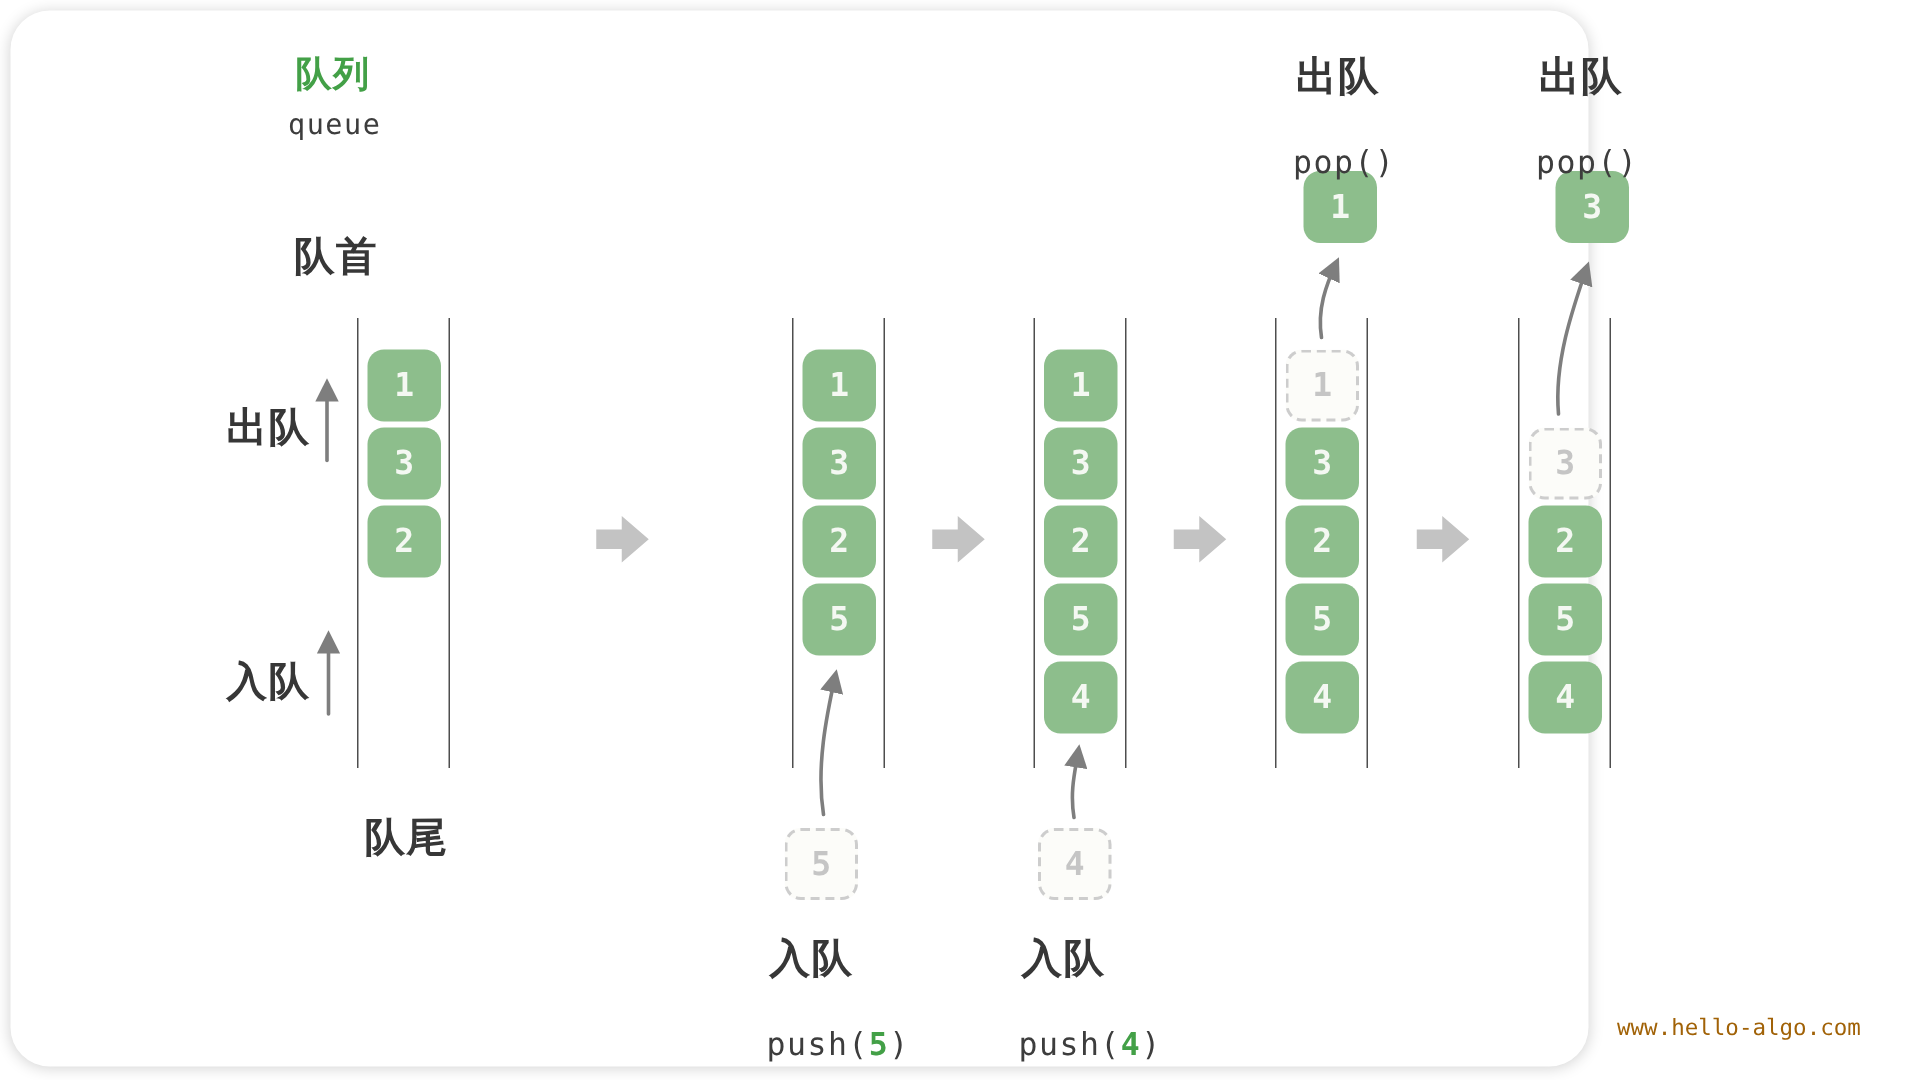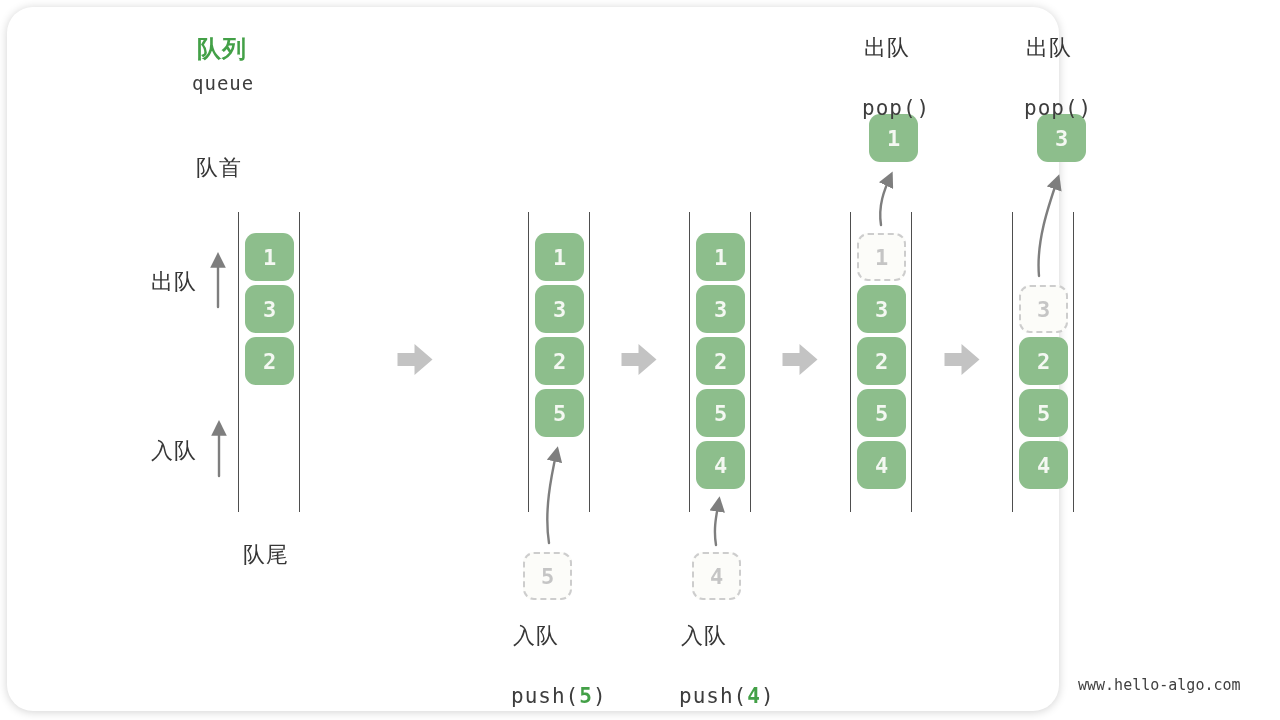--- a/index.html
+++ b/index.html
@@ -8,40 +8,40 @@
   .card {
     position: absolute; left: 7px; top: 7px; width: 1052px; height: 704px;
     background: #ffffff; border-radius: 26px;
     box-shadow: 0 1px 10px rgba(0,0,0,0.18);
   }
   .stage { position: absolute; left: -7px; top: -7px; width: 1280px; height: 720px; }
   .abs { position: absolute; }
 
   .title-zh { font-size: 24px; font-weight: 700; color: #43a047; letter-spacing: 1px; }
   .title-en { font-size: 19px; color: #3d3d3d; font-family: "DejaVu Sans Mono", monospace; letter-spacing: 1px; }
-  .zh-label { font-size: 22px; font-weight: 400; color: #373737; letter-spacing: 1px; white-space: nowrap; text-align: right; }
+  .zh-label { font-size: 27px; font-weight: 700; color: #373737; letter-spacing: 1px; white-space: nowrap; text-align: right; }
   .code { font-size: 21px; color: #3d3d3d; font-family: "DejaVu Sans Mono", monospace; letter-spacing: 1px; white-space: nowrap; margin-top: 28px; }
   .code .num { color: #43a047; font-weight: 700; }
 
   .channel {
     position: absolute; top: 212px; height: 300px; width: 62px;
     border-left: 1.5px solid #4e4e4e; border-right: 1.5px solid #4e4e4e;
   }
   .qbox {
     position: absolute; width: 49px; height: 48px; border-radius: 11px;
     background: #8dbe8c; color: #f4f8f2;
     font-family: "DejaVu Sans Mono", monospace; font-weight: 700; font-size: 22px;
     display: flex; align-items: center; justify-content: center;
   }
   .qbox.ghost {
     background: #fcfcf9; border: 2px dashed #cdcdcd; color: #c5c5c5;
   }
   .overlay { position: absolute; left: 0; top: 0; width: 1280px; height: 720px; pointer-events: none; }
   .block-arrow { position: absolute; width: 37px; height: 35px; }
-  .watermark { font-size: 15px; color: #404040; font-family: "DejaVu Sans Mono", monospace; }
+  .watermark { font-size: 15px; color: #a16207; font-family: "DejaVu Sans Mono", monospace; }
 </style>
 </head>
 <body>
 
 <div class="card">
 <div class="stage">
 
   <svg class="overlay" viewBox="0 0 1280 720">
     <defs>
       <marker id="ah" viewBox="0 0 10 10" refX="7.5" refY="5" markerWidth="6.5" markerHeight="6.5" orient="auto-start-reverse">

